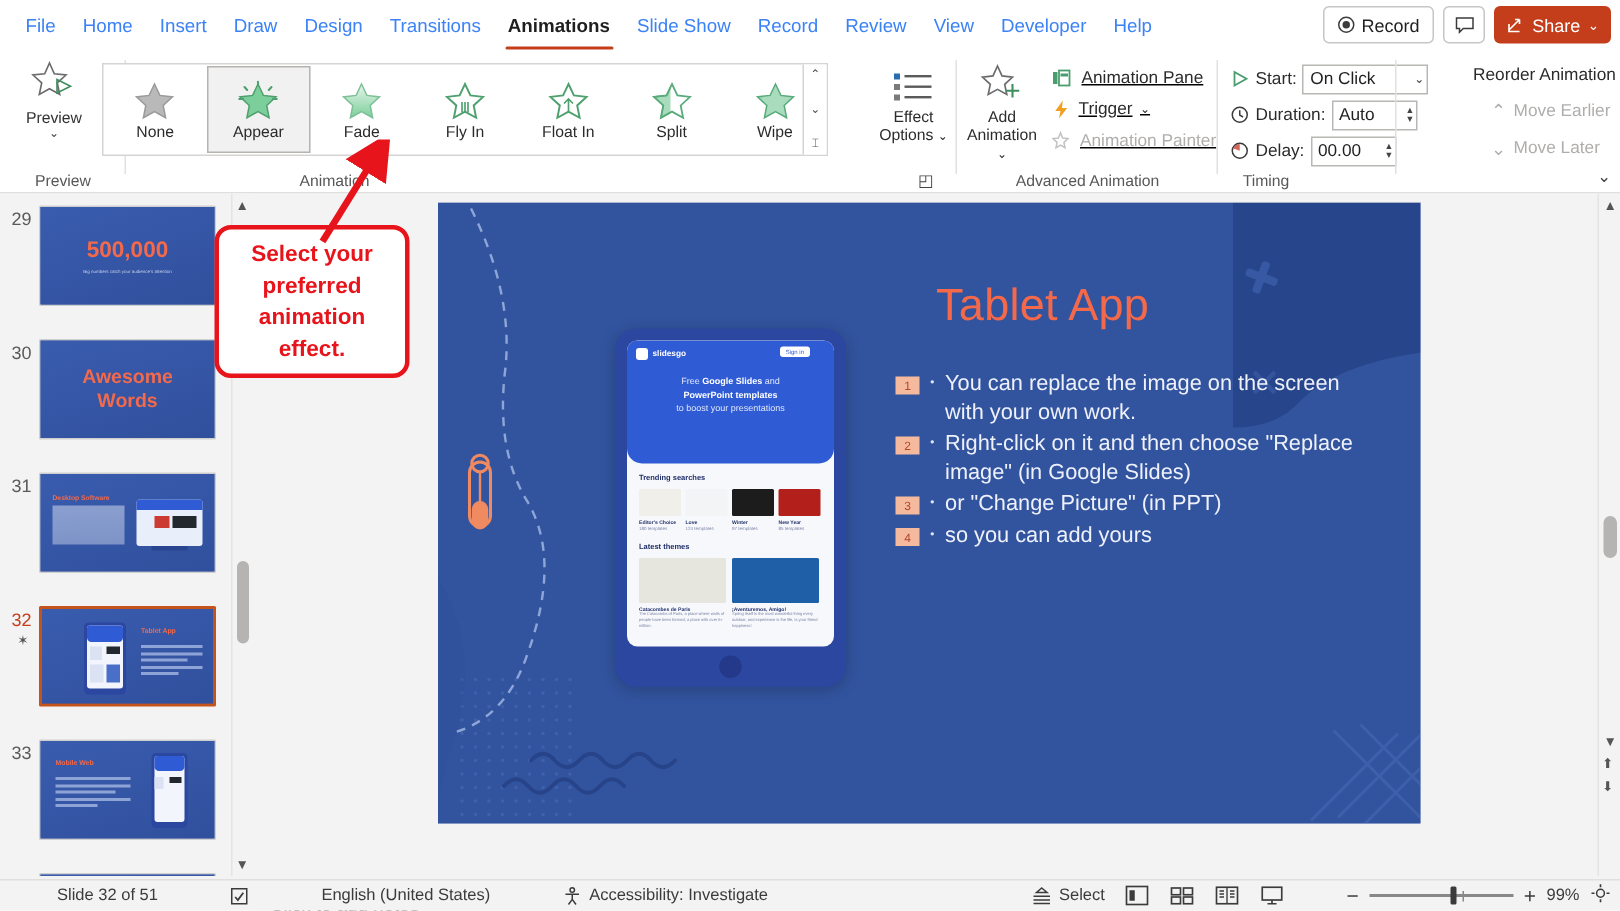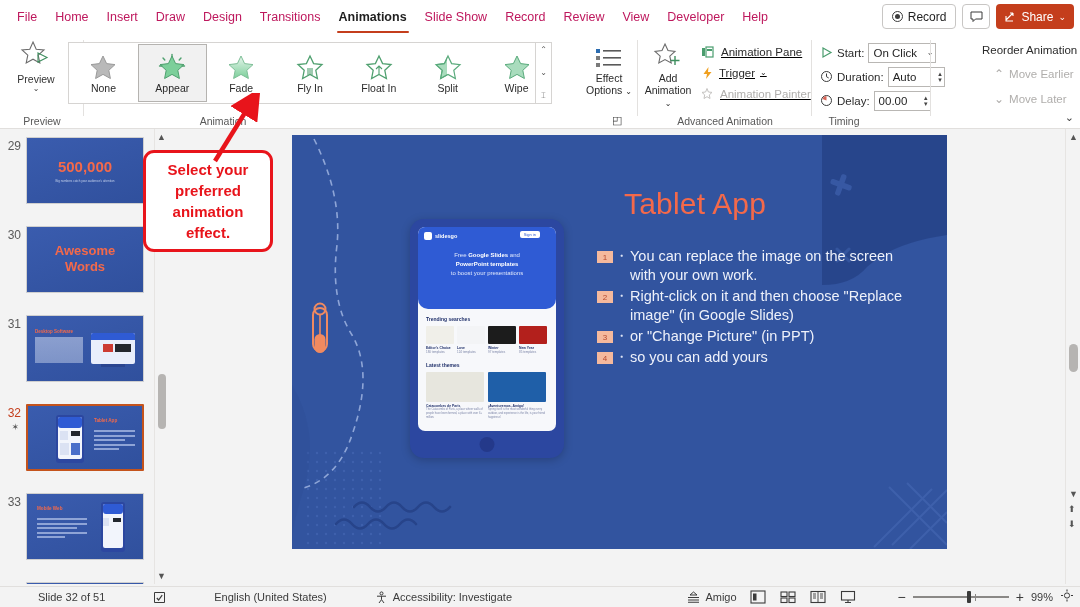--- a/index.html
+++ b/index.html
@@ -14,21 +14,21 @@
   #app { position: relative; width: 1080px; height: 607px; background: #f3f3f3; }
 
   
   .menubar {
     position: absolute; top: 0; left: 0; width: 1080px; height: 34px;
     background: #ffffff;
     display: flex; align-items: center;
   }
   .menu-tabs { display: flex; align-items: center; padding-left: 8px; height: 34px; }
   .menu-tab {
-    font-size: 12.5px; color: #be185d; padding: 5px 9px; cursor: default;
+    font-size: 12.5px; color: #3b82f6; padding: 5px 9px; cursor: default;
     position: relative; white-space: nowrap; border-radius: 3px;
   }
   .menu-tab.active { font-weight: bold; color: #1f1f1f; }
   .menu-tab.active:after {
     content: ""; position: absolute; left: 7px; right: 7px; bottom: -4px;
     height: 2.5px; background: #c43e1c; border-radius: 2px;
   }
   .menu-right { position: absolute; right: 6px; top: 4px; display: flex; align-items: center; gap: 6px; }
   .btn-record {
     display: flex; align-items: center; gap: 5px;
@@ -375,21 +375,21 @@
       <div class="rgroup-sep" style="right:0;"></div>
     </div>
 
     <div class="rgroup" style="left:812px; width:255px;">
       <div style="position:absolute; left:8px; top:8px;">
         <div class="timing-row">
           <svg width="13" height="13" viewBox="0 0 13 13">
             <path d="M3 2 L11 6.5 L3 11 Z" fill="none" stroke="#4a9d6e" stroke-width="1.2"></path>
           </svg>
           <span class="timing-lbl">Start:</span>
-          <div class="timing-input" style="width:68px;">
+          <div class="timing-input" style="width:84px;">
             <span>On Click</span>
             <span style="font-size:8px;color:#444">⌄</span>
           </div>
         </div>
         <div class="timing-row">
           <svg width="13" height="13" viewBox="0 0 13 13">
             <circle cx="6.5" cy="6.5" r="5" fill="none" stroke="#3b3b3b" stroke-width="1"></circle>
             <path d="M6.5 3.5v3.2l2.2 1.3" fill="none" stroke="#3b3b3b" stroke-width="1"></path>
           </svg>
           <span class="timing-lbl">Duration:</span>
@@ -795,21 +795,21 @@
       </svg>
       <span>Accessibility: Investigate</span>
     </div>
 
     <div class="sb-right">
       <div class="sb-item" style="padding:0;gap:4px;">
         <svg width="15" height="13" viewBox="0 0 15 13">
           <path d="M7.5 1 L11 4 H4 Z" fill="none" stroke="#3b3b3b" stroke-width="1"></path>
           <path d="M2 6.5h11 M2 9h11 M2 11.3h11" stroke="#3b3b3b" stroke-width="1.1"></path>
         </svg>
-        <span>Amigo</span>
+        <span>Select</span>
       </div>
       <div class="view-btn">
         <svg width="16" height="14" viewBox="0 0 16 14">
           <rect x="1" y="1" width="14" height="12" fill="none" stroke="#3b3b3b" stroke-width="1.1"></rect>
           <rect x="3" y="3.5" width="3.5" height="7" fill="#3b3b3b"></rect>
         </svg>
       </div>
       <div class="view-btn">
         <svg width="16" height="14" viewBox="0 0 16 14">
           <rect x="1" y="2" width="6" height="4.5" fill="none" stroke="#3b3b3b" stroke-width="1.1"></rect>

